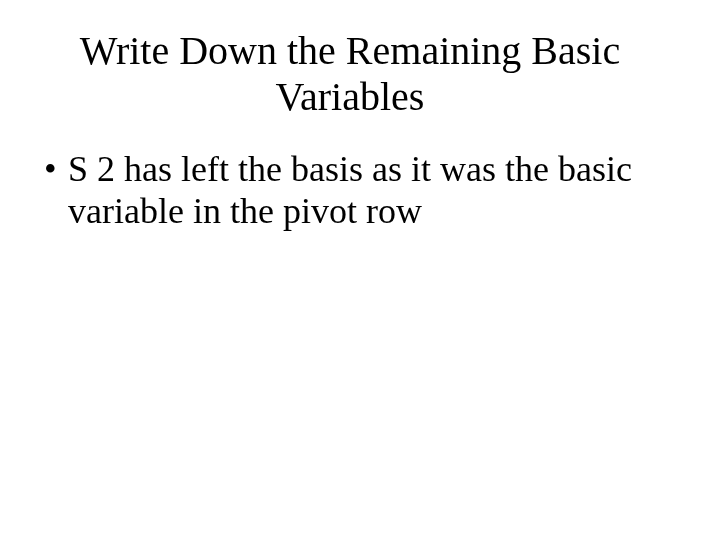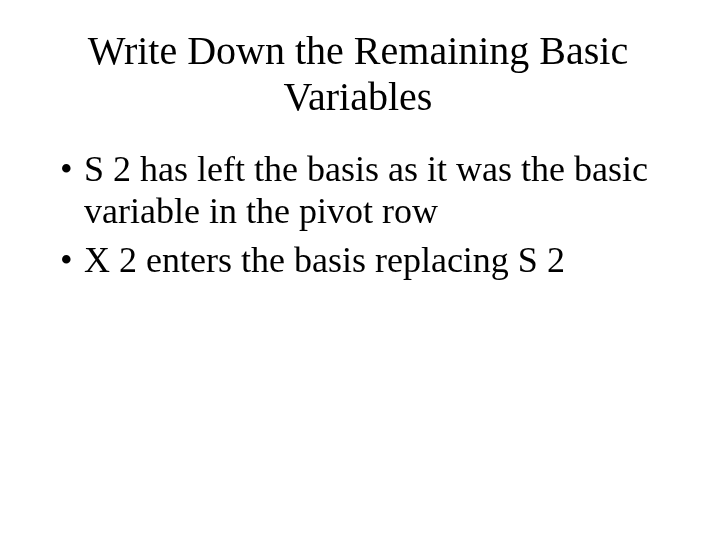--- a/index.html
+++ b/index.html
@@ -8,21 +8,21 @@
     width: 720px;
     height: 540px;
     background: #ffffff;
     font-family: "Times New Roman", Times, serif;
     color: #000000;
   }
   .slide {
     width: 720px;
     height: 540px;
     box-sizing: border-box;
-    padding: 28px 40px 0 36px;
+    padding: 28px 40px 0 20px;
   }
   .title {
     font-size: 40px;
     line-height: 1.15;
     text-align: center;
     margin: 0 0 28px 0;
     font-weight: normal;
   }
   .bullets {
     list-style: none;
@@ -43,15 +43,14 @@
     top: 0;
   }
 </style>
 </head>
 <body>
 
 <div class="slide">
   <h1 class="title">Write Down the Remaining Basic Variables</h1>
   <ul class="bullets">
     <li>S 2 has left the basis as it was the basic variable in the pivot row</li>
-    <li>X 2 enters the basis replacing S 2</li>
   </ul>
 </div>
 
 </body></html>

